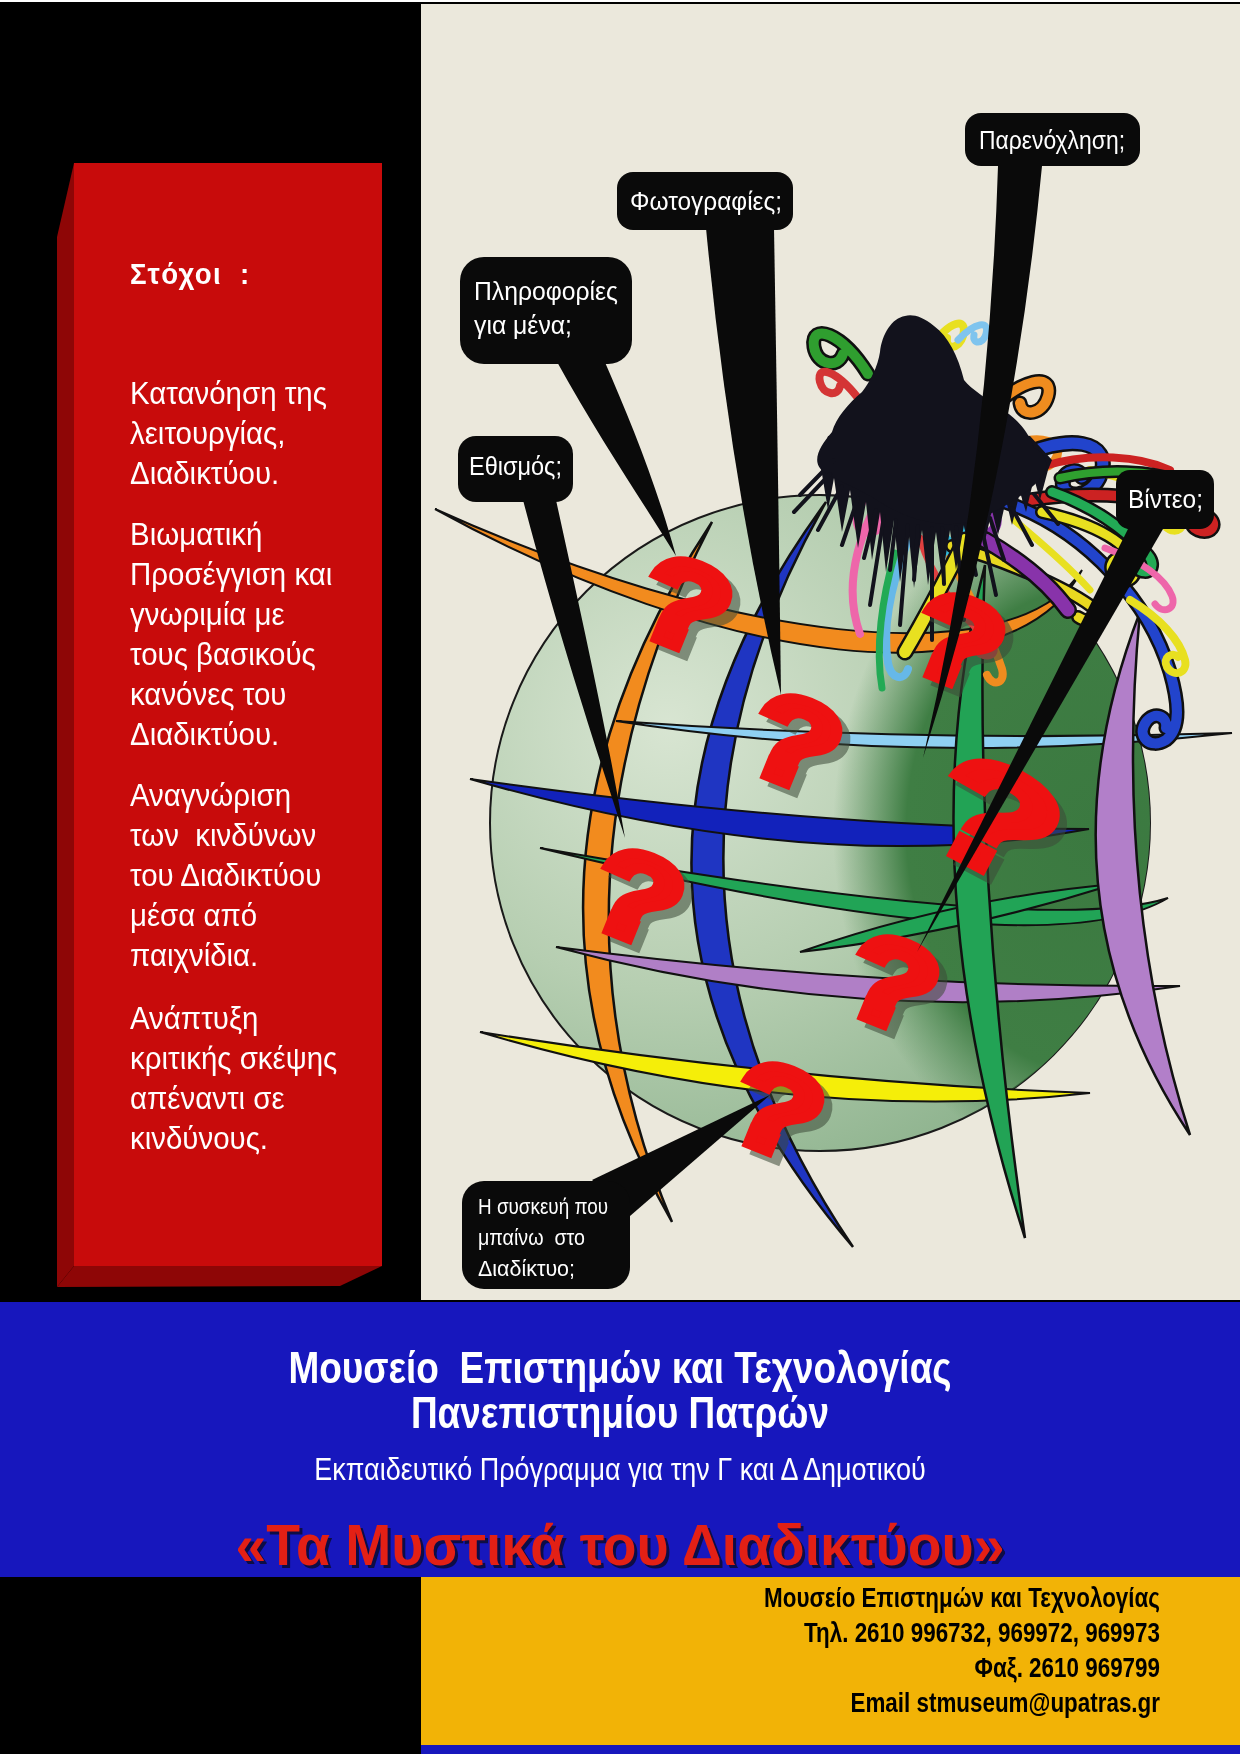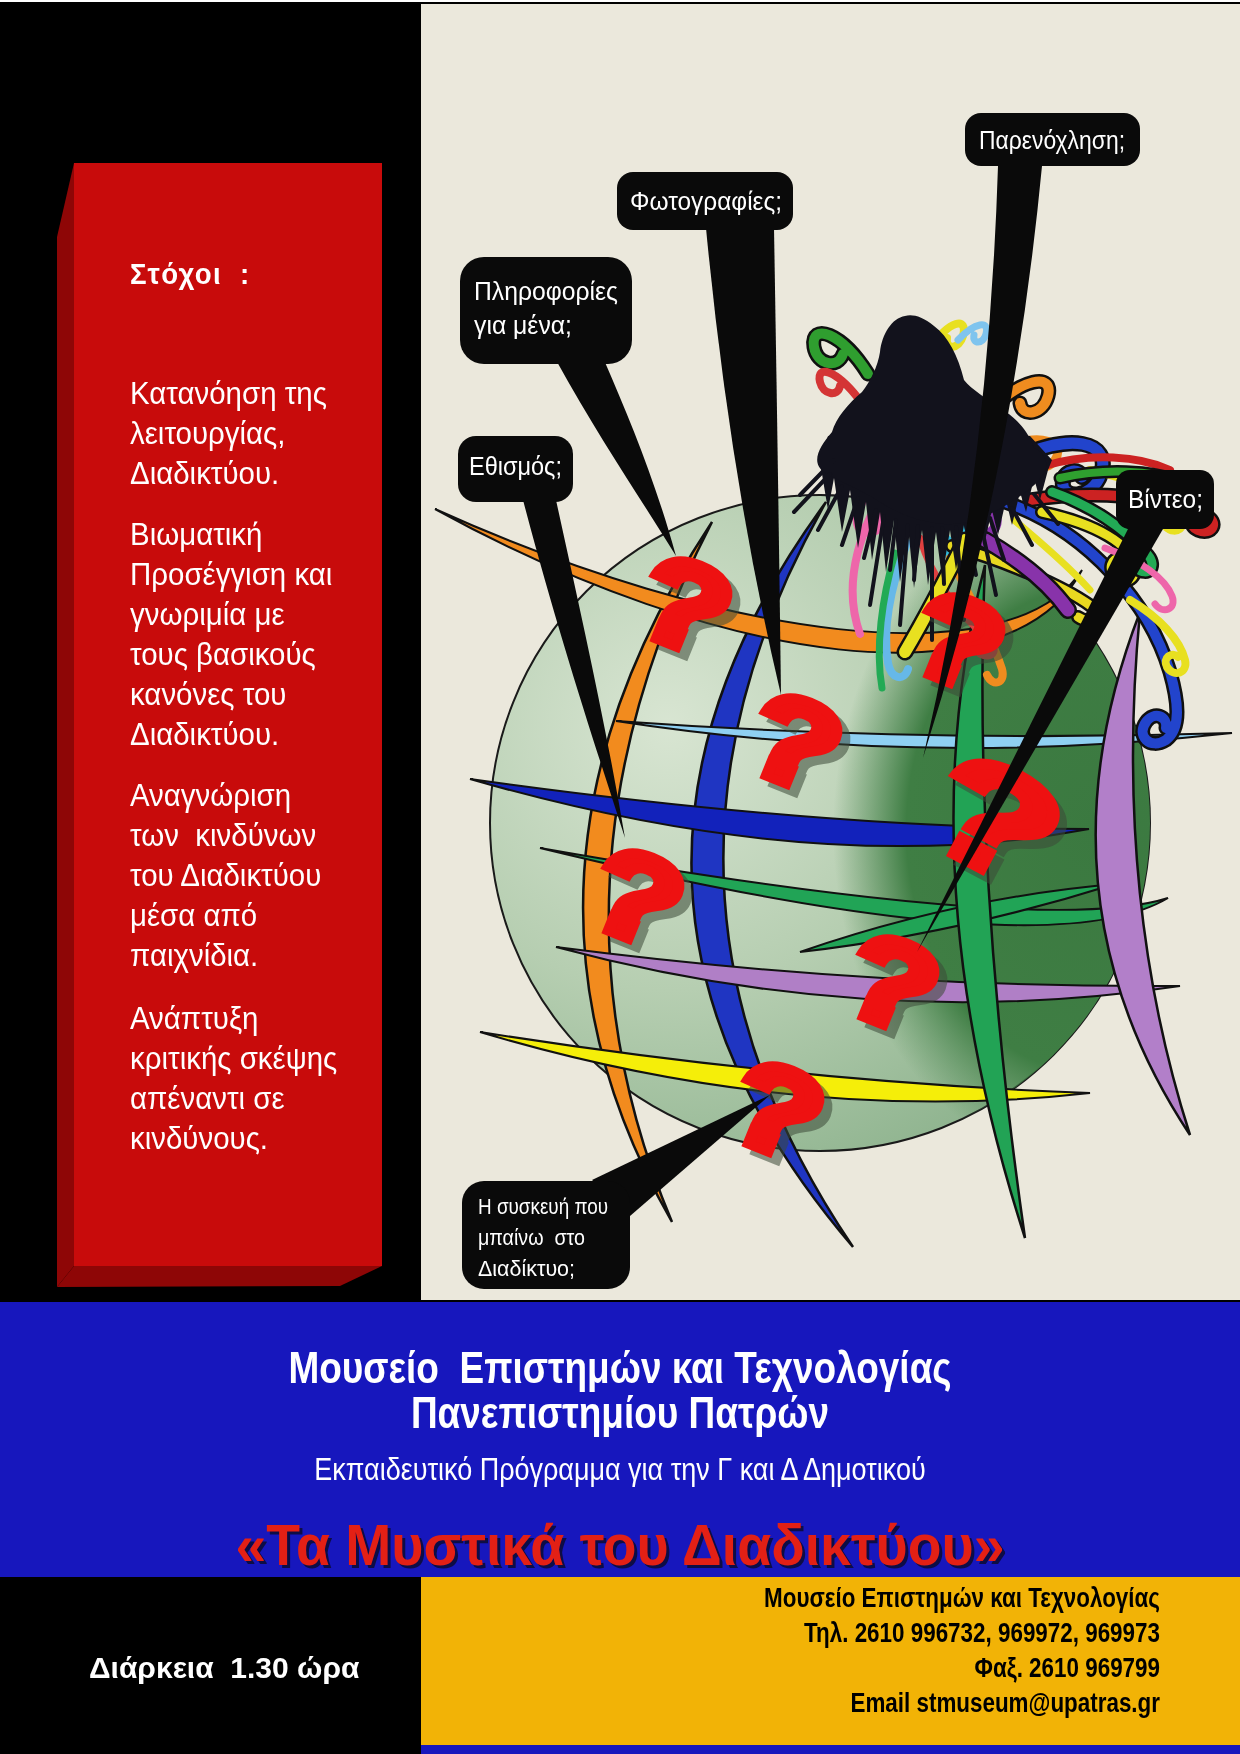--- a/index.html
+++ b/index.html
@@ -198,16 +198,15 @@
     <div class="rt" style="top:332px;">Κατανόηση της<br>λειτουργίας,<br>Διαδικτύου.</div>
     <div class="rt" style="top:473px;">Βιωματική<br>Προσέγγιση και<br>γνωριμία με<br>τους βασικούς<br>κανόνες του<br>Διαδικτύου.</div>
     <div class="rt" style="top:734px;">Αναγνώριση<br>των&nbsp;&nbsp;κινδύνων<br>του Διαδικτύου<br>μέσα από<br>παιχνίδια.</div>
     <div class="rt" style="top:957px;">Ανάπτυξη<br>κριτικής σκέψης<br>απέναντι σε<br>κινδύνους.</div>
   </div>
 
   <div class="bb" style="top:1345px;font-weight:bold;font-size:44px;line-height:45px;transform:scaleX(0.84);">Μουσείο&nbsp; Επιστημών και Τεχνολογίας<br>Πανεπιστημίου Πατρών</div>
   <div class="bb" style="top:1452px;font-size:31px;transform:scaleX(0.87);">Εκπαιδευτικό Πρόγραμμα για την Γ και Δ Δημοτικού</div>
   <div class="bb" style="top:1512px;font-weight:bold;font-size:57px;color:#e32015;text-shadow:3px 3px 0 #0d0d46;transform:scaleX(0.97);">«Τα Μυστικά του Διαδικτύου»</div>
 
-  <div class="abs" style="left:89px;top:1651px;color:#fff;font-weight:bold;font-size:30px;">Διάρκεια&nbsp; 1.30 ώρα</div>
 
   <div class="yt" style="top:1581px;line-height:35px;">Μουσείο Επιστημών και Τεχνολογίας<br>Τηλ. 2610 996732, 969972, 969973<br>Φαξ. 2610 969799<br>Email stmuseum@upatras.gr</div>
 </div>
 
 </body></html>

